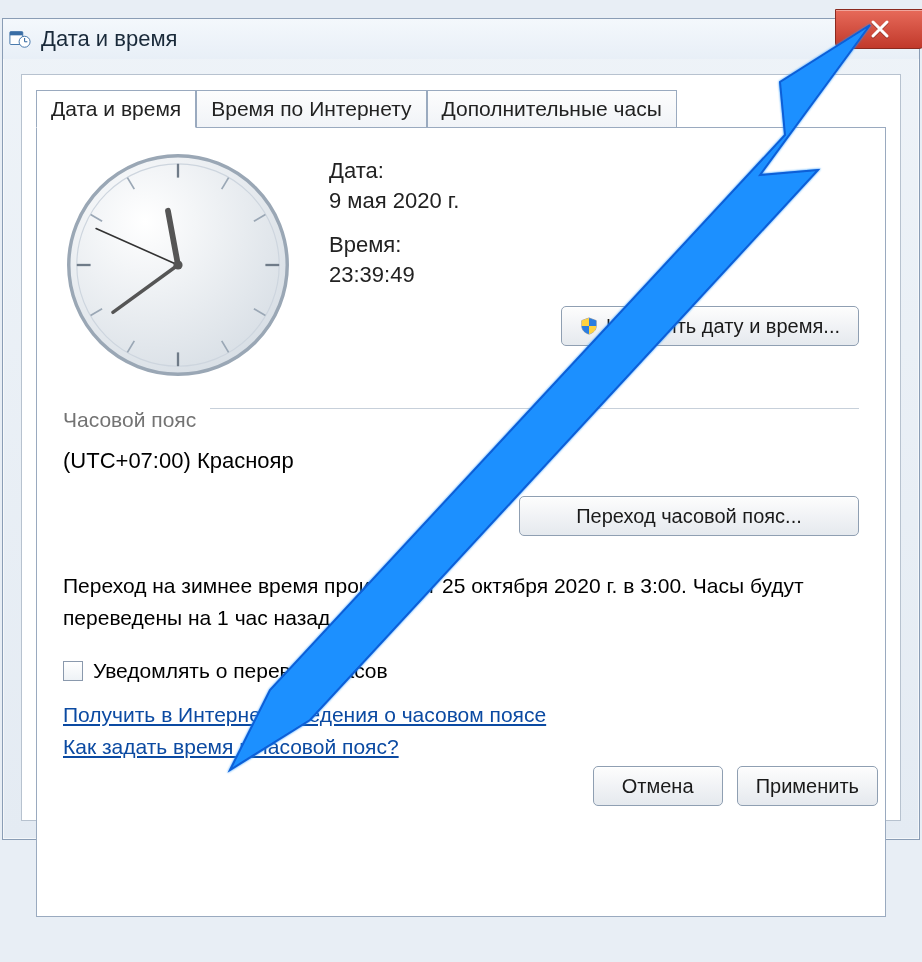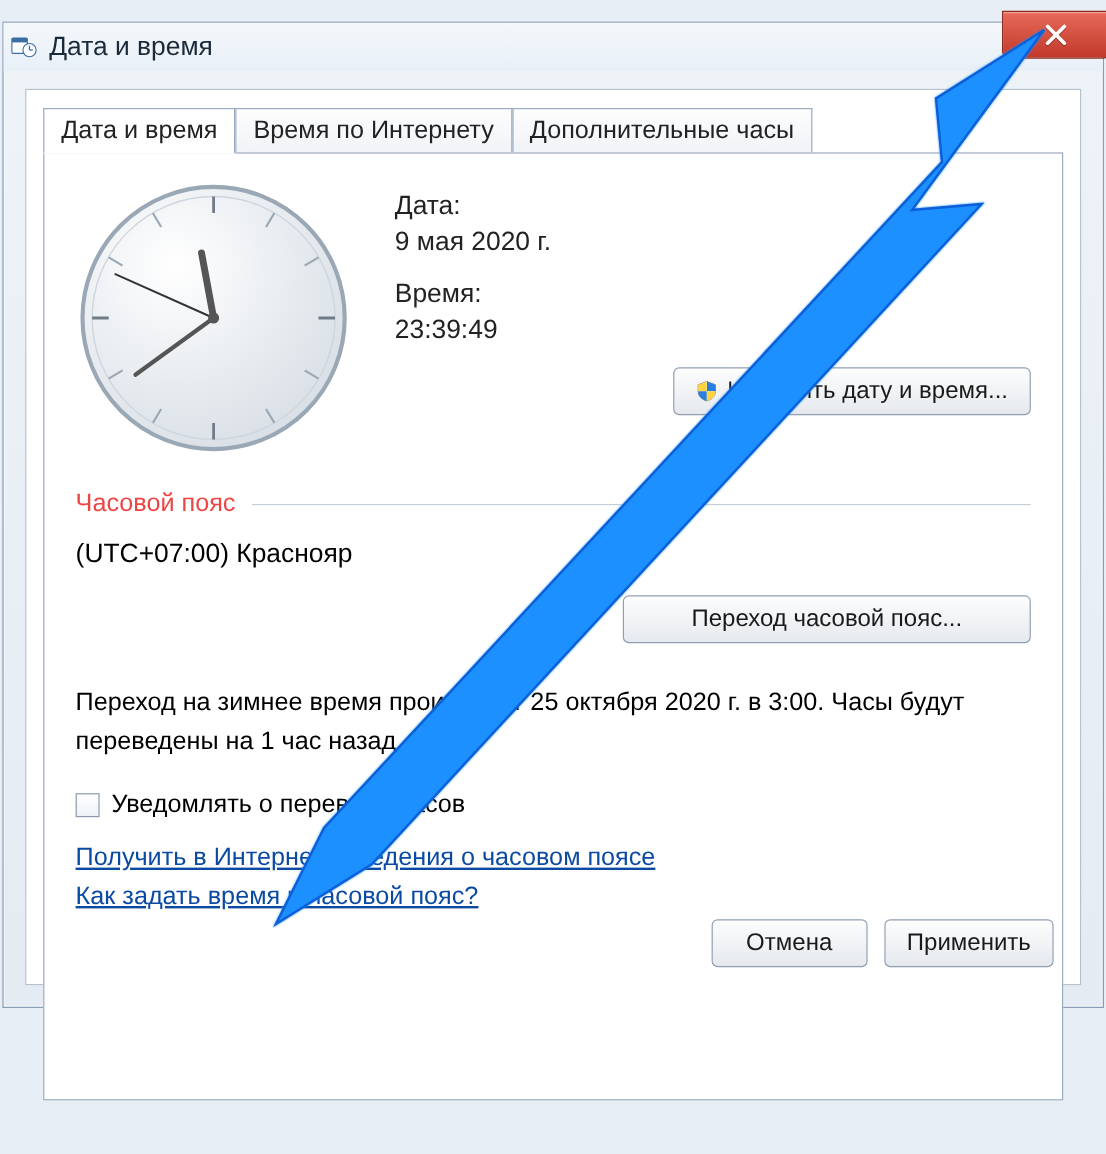--- a/index.html
+++ b/index.html
@@ -108,22 +108,22 @@
     border-radius:5px;
     box-shadow:inset 0 1px 0 rgba(255,255,255,.8);
   }
   .btn-row-right { text-align:right; margin-top:10px; }
   .shield {
     width:18px; height:18px; display:inline-block;
   }
 
   .group-hdr {
     margin-top:28px;
-    display:flex; align-items:center; gap:14px;
-    color:#ef4444;
+    display:flex; gap:14px;
+    color:#737373;
   }
   .group-hdr .line { flex:1; height:1px; background:#c7d0da; }
   .tz-val { margin:16px 0 22px 0; font-size:22px; }
 
   .dst-text { margin-top:34px; font-size:21px; line-height:1.5; }
   .chk-row { margin-top:26px; display:flex; align-items:center; gap:10px; font-size:21px; }
   .chk {
     width:20px; height:20px;
     border:1px solid #8a99ad;
     background:linear-gradient(#fff,#eef2f6);

